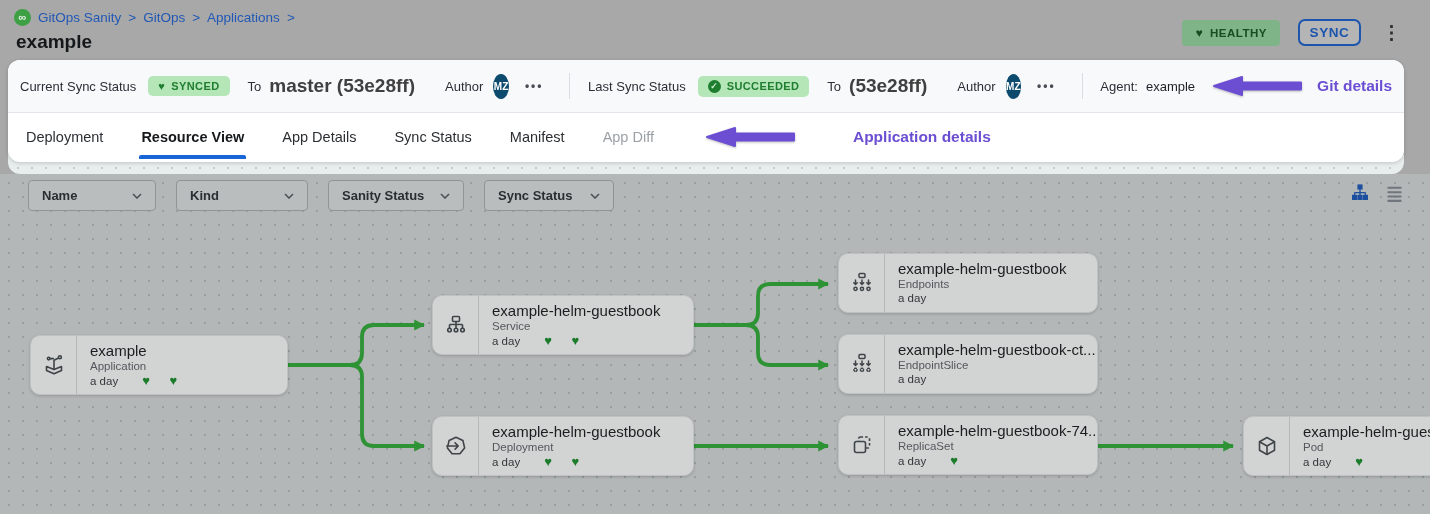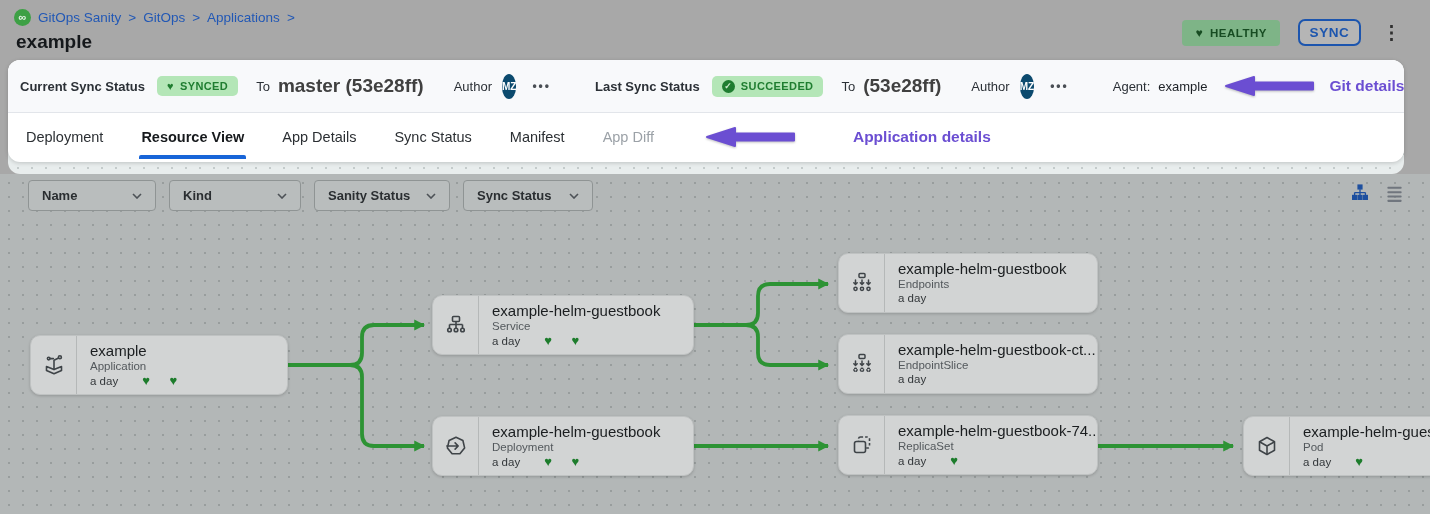--- a/index.html
+++ b/index.html
@@ -26,21 +26,21 @@
 
   
   .spotlight-strip { position:absolute; left:8px; top:60px; width:1396px; height:114px; border-radius:12px;
     background-color:#e8eded;
     background-image:radial-gradient(#c4cbcb 1.2px, transparent 1.4px);
     background-size:14px 14px; background-position:3px 3px; }
   .panel { position:absolute; left:8px; top:60px; width:1396px; height:102px; border-radius:12px; background:#fff; box-shadow:0 1px 4px rgba(0,0,0,.18); }
 
   
   .status-row { height:53px; display:flex; align-items:center; padding:0 12px 0 12px; background:#f8f9fb; border-radius:12px 12px 0 0; border-bottom:1px solid #e2e5ea; font-size:13px; color:#2b3036; white-space:nowrap; }
-  .sr-label { margin-right:12px;font-weight:bold; }
+  .sr-label { margin-right:12px; }
   .pill { display:flex; align-items:center; gap:6px; background:#b4e6b7; color:#1f7d30; font-size:11px; font-weight:700; letter-spacing:.4px; padding:4px 10px; border-radius:5px; margin-right:18px; }
   .pill .pill-heart { font-size:11px; }
   .check-circle { width:13px; height:13px; border-radius:50%; background:#1f7d30; color:#cdeccd; font-size:9px; font-weight:700; display:flex; align-items:center; justify-content:center; line-height:1; }
   .to-label { margin-right:8px; }
   .rev-link { color:#404040; font-weight:700; font-size:19px; margin-right:30px; cursor:pointer; }
   .author-label { margin-right:10px; }
   .avatar { width:25px; height:25px; border-radius:50%; background:#0c4a6e; color:#fff; font-size:10px; font-weight:700; display:flex; align-items:center; justify-content:center; margin-right:16px; }
   .dots { color:#4a4f55; font-weight:700; letter-spacing:2px; font-size:12px; margin-right:26px; cursor:pointer; }
   .sr-divider { width:1px; height:26px; background:#d9dde2; margin-right:18px; }
   .agent-label { margin-right:8px; }
@@ -58,21 +58,21 @@
   .tabs-row .annot { margin-left:19px; }
   .status-row .annot-arrow { margin-left:0; }
   .status-row .annot { margin-left:14px; }
 
   
   .canvas { position:absolute; left:0; top:174px; width:1430px; height:340px;
     background-color:#b3b7b7;
     background-image:radial-gradient(#989d9d 1.2px, transparent 1.4px);
     background-size:14px 14px; background-position:2px 2px; }
 
-  .filter-bar { position:absolute; left:28px; top:6px; display:flex; gap:13px; }
+  .filter-bar { position:absolute; left:28px; top:6px; display:flex; gap:20px; }
   .filter-btn { display:flex; align-items:center; justify-content:space-between; height:31px; padding:0 13px; background:#b9bdbd; border:1px solid #8f9494; border-radius:4px; font-size:13px; font-weight:600; color:#2a2e31; cursor:pointer; }
   .fb-name { width:128px; } .fb-kind { width:132px; } .fb-health { width:136px; } .fb-sync { width:130px; }
 
   .view-toggles { position:absolute; right:26px; top:9px; display:flex; align-items:center; gap:15px; }
   .view-toggles svg { cursor:pointer; }
 
   .edges { position:absolute; left:0; top:0; width:1430px; height:340px; pointer-events:none; }
 
   
   .node { position:absolute; height:60px; background:#d2d4d4; border:1px solid #bfc2c2; border-radius:10px; box-shadow:0 1px 3px rgba(0,0,0,.18); display:flex; align-items:stretch; cursor:pointer; overflow:hidden; }

